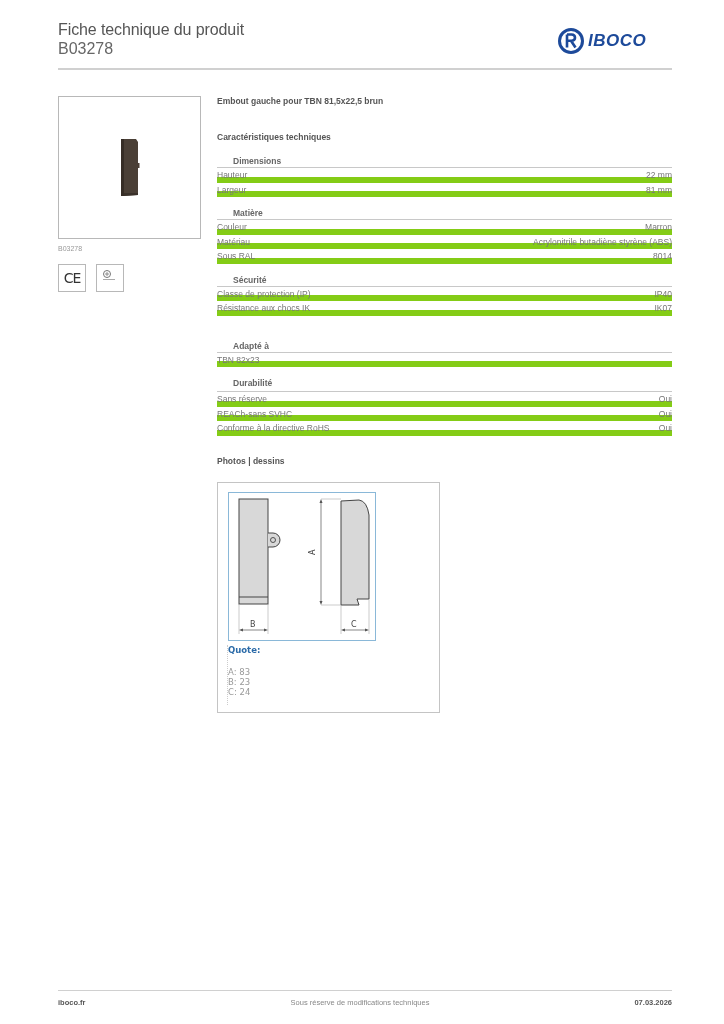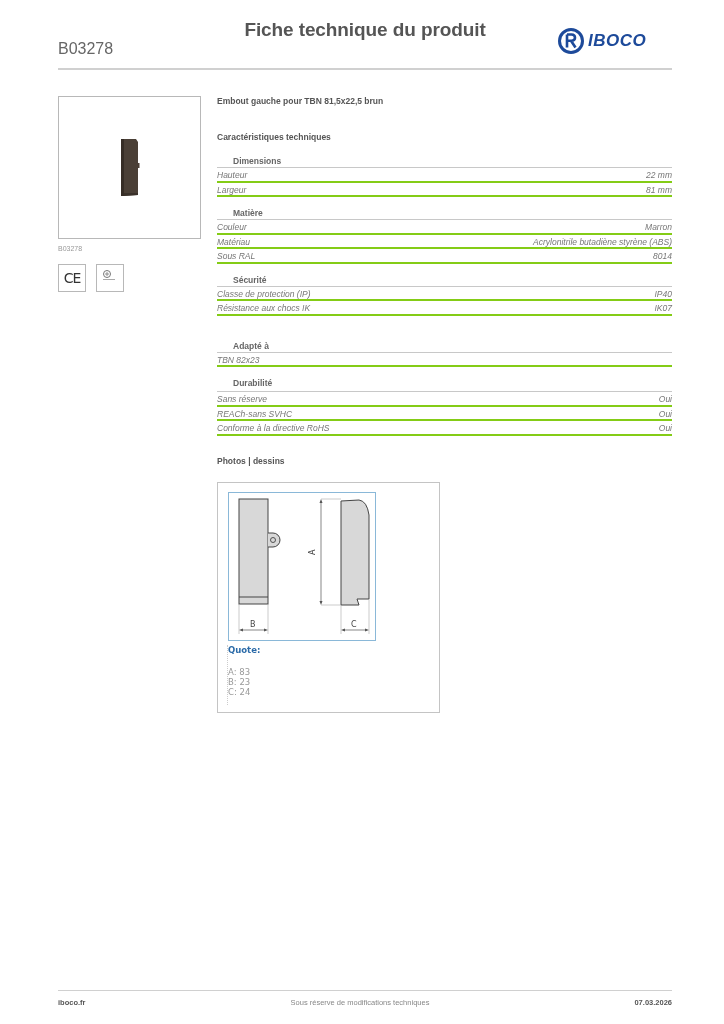--- a/index.html
+++ b/index.html
@@ -1,20 +1,20 @@
 <!DOCTYPE html>
 <html><head>
 <meta charset="utf-8">
 <style>
   * { box-sizing: border-box; margin: 0; padding: 0; }
   html, body { width: 724px; height: 1024px; background: #ffffff; overflow: hidden; }
   body { font-family: "Liberation Sans", sans-serif; color: #555; position: relative; }
 
   .header { position: absolute; left: 58px; top: 20px; width: 614px; height: 50px; }
-  .header .title { font-size: 19px; font-weight: bold; color: #555; line-height: 20px; letter-spacing: -0.1px; text-align: center; }
+  .header .title { font-size: 16px; font-weight: normal; color: #555; line-height: 20px; letter-spacing: -0.1px; }
   .header .code { font-size: 16px; color: #666; line-height: 18px; }
   .header-rule { position: absolute; left: 58px; top: 68px; width: 614px; height: 2px; background: #d0d0d0; }
 
   .logo { position: absolute; left: 558px; top: 28px; display: flex; align-items: center; gap: 4px; }
   .logo svg { display: block; }
   .logo .brand { font-size: 17px; font-weight: bold; font-style: italic; color: #1d4a9a; letter-spacing: 0.5px; }
 
   .left { position: absolute; left: 58px; top: 96px; width: 144px; }
   .photo-box { width: 143px; height: 143px; border: 1px solid #b8b8b8; position: relative; background: #fff; }
   .product-shape { position: absolute; left: 60px; top: 40px; width: 22px; height: 62px; }
@@ -22,21 +22,21 @@
   .certs { display: flex; gap: 10px; margin-top: 12px; }
   .cert { width: 28px; height: 28px; border: 1px solid #b8b8b8; display: flex; align-items: center; justify-content: center; background: #fff; }
   .cert .ce { font-size: 14px; color: #333; letter-spacing: -1px; font-family: "DejaVu Sans", sans-serif; }
 
   .main { position: absolute; left: 217px; top: 94px; width: 455px; }
   .product-name { font-size: 8.5px; font-weight: bold; color: #555; height: 14px; line-height: 14px; }
   .section-title { font-size: 8.5px; font-weight: bold; color: #555; margin-top: 22px; height: 14px; line-height: 14px; }
 
   .group { margin-top: 0; }
   .group-title { font-size: 8.5px; font-weight: bold; color: #666; height: 13px; line-height: 13px; border-bottom: 1px solid #c8c8c8; padding-left: 16px; }
-  .row { display: flex; justify-content: space-between; font-size: 8.5px; color: #777; height: 14.5px; line-height: 14px; border-bottom: 2px solid #84cc16; font-style: italic; }
+  .row { display: flex; justify-content: space-between; font-size: 8.5px; color: #777; height: 14.5px; line-height: 14px; border-bottom: 6px solid #84cc16; }
   .row .val { text-align: right; }
 
   .drawing-box { position: absolute; left: 217px; top: 482px; width: 223px; height: 231px; border: 1px solid #c4c4c4; background: #fff; }
   .drawing-inner { position: absolute; left: 10px; top: 9px; width: 148px; height: 149px; border: 1px solid #8ab8d8; }
   .quote { position: absolute; left: 10px; top: 162px; font-family: "DejaVu Sans", sans-serif; }
   .quote .q-title { font-size: 8.5px; font-weight: bold; color: #2a6aa8; }
   .quote .q-list { margin-top: 12px; font-size: 8.5px; color: #999; line-height: 10px; }
   .dotted { position: absolute; left: 9px; top: 162px; height: 60px; border-left: 1px dotted #ccc; }
 
   .footer-rule { position: absolute; left: 58px; top: 990px; width: 614px; height: 1px; background: #d0d0d0; }

